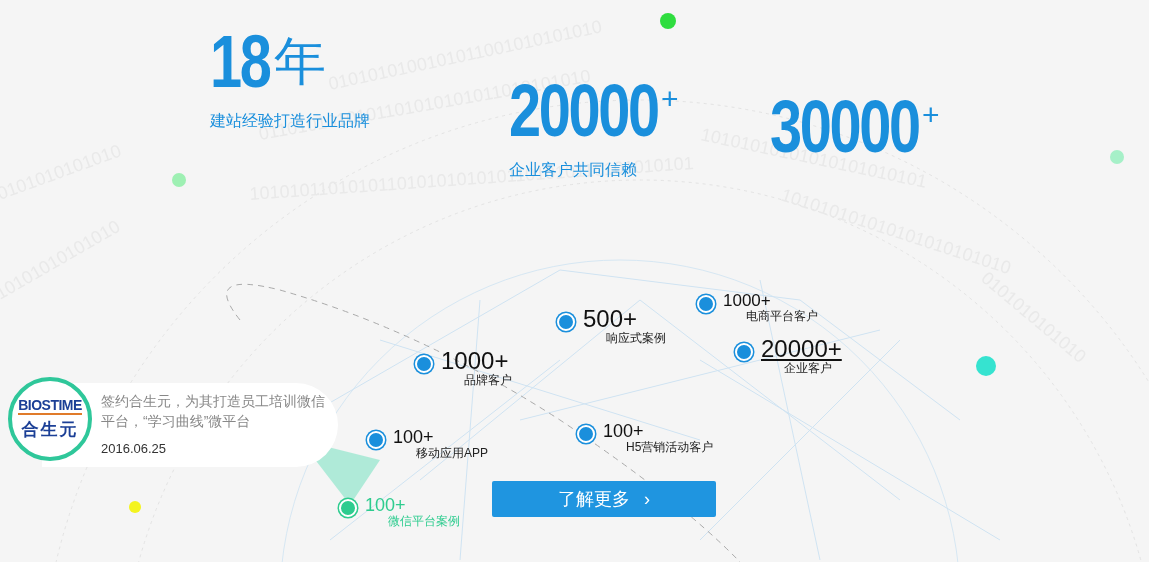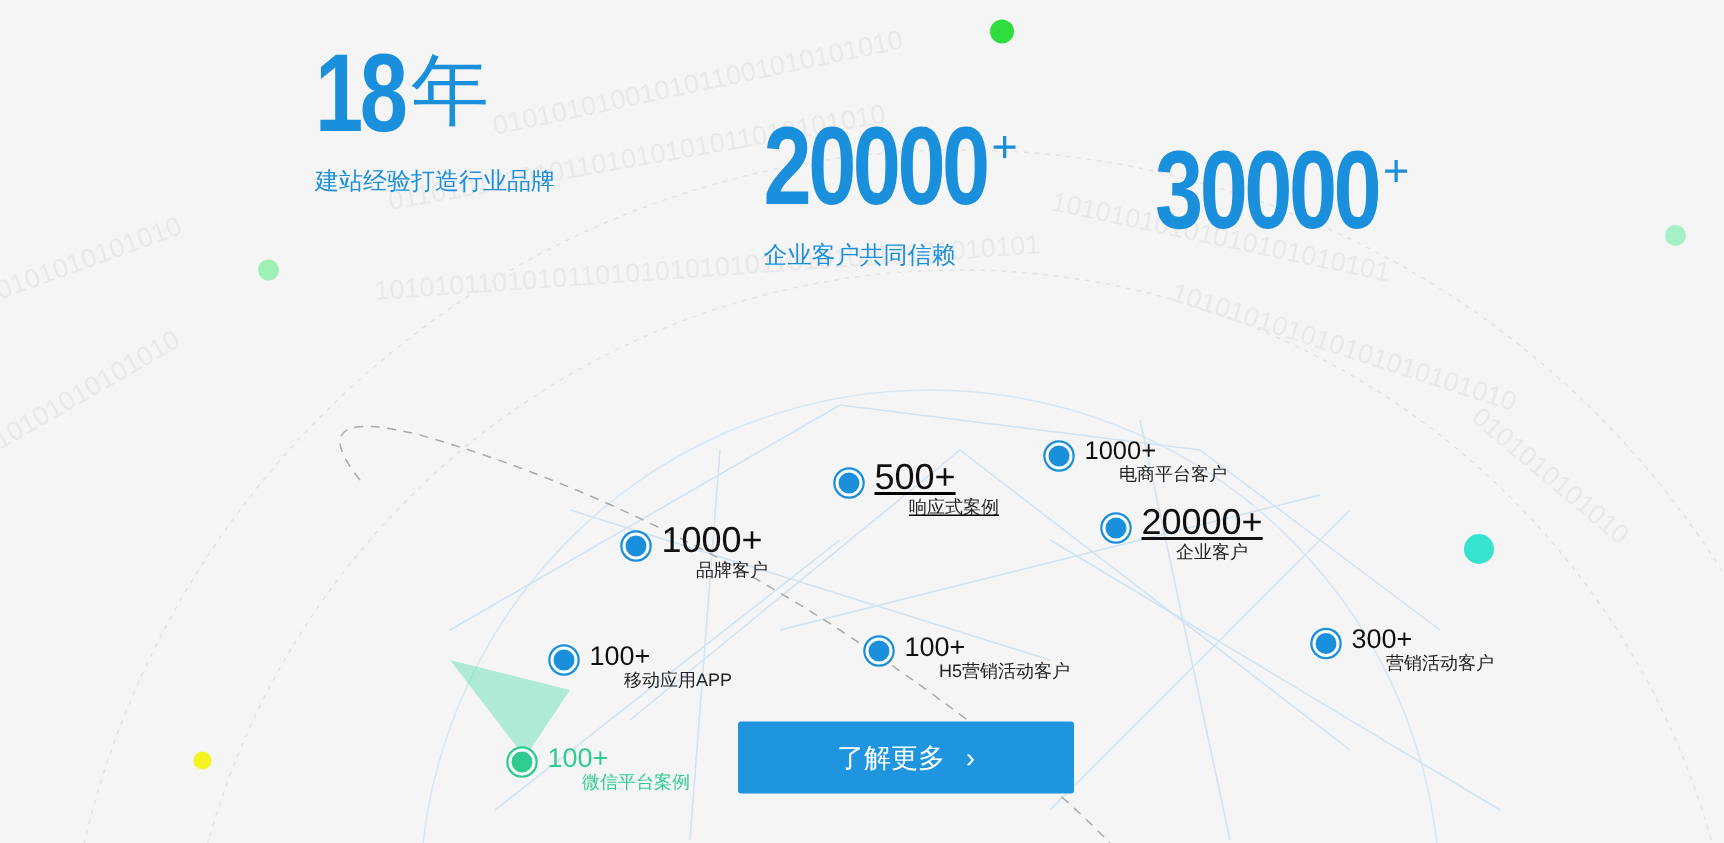--- a/index.html
+++ b/index.html
@@ -18,21 +18,21 @@
   .node .l{color:#222;font-size:12px;line-height:12px;margin-top:1px;white-space:nowrap;padding-left:23px;}
   .node.green .dot{background:#2ecc8f;box-shadow:0 0 0 1.5px #2ecc8f;}
   .node.green .v,.node.green .l{color:#2ecc8f;}
   .bubble{position:absolute;left:8px;top:377px;width:340px;height:92px;}
   .bubble .card{position:absolute;left:34px;top:6px;width:296px;height:84px;background:#fff;border-radius:0 42px 42px 0;}
   .bubble .logo{position:absolute;left:0;top:0;width:84px;height:84px;border-radius:50%;background:#fff;border:4px solid #2fc79a;box-sizing:border-box;display:flex;flex-direction:column;align-items:center;justify-content:center;}
   .logo .en{font-weight:bold;color:#1b3f96;font-size:14px;letter-spacing:-0.5px;border-bottom:2px solid #e07b2a;line-height:15px;}
   .logo .cn{font-weight:bold;color:#1b3f96;font-size:17px;margin-top:3px;letter-spacing:2px;}
   .bubble .msg{position:absolute;left:93px;top:14px;color:#888;font-size:14px;line-height:20px;width:230px;}
   .bubble .date{position:absolute;left:93px;top:64px;color:#333;font-size:13px;}
-  .cta{position:absolute;left:492px;top:481px;width:224px;height:48px;background:#1f95e0;border-radius:2px;color:#fff;font-size:18px;display:flex;align-items:center;justify-content:center;cursor:pointer;}
+  .cta{position:absolute;left:492px;top:481px;width:224px;height:36px;background:#1f95e0;border-radius:2px;color:#fff;font-size:18px;display:flex;align-items:center;justify-content:center;cursor:pointer;}
   .cta .chev{margin-left:14px;font-size:18px;}
 </style>
 </head>
 <body>
 
 <div class="stage">
   <svg class="bg" width="1149" height="562">
     <g fill="none" stroke="#e3e3e3" stroke-width="1" stroke-dasharray="3 4">
       <circle cx="640" cy="700" r="520"></circle>
       <circle cx="640" cy="700" r="600"></circle>
@@ -79,21 +79,21 @@
   <div class="stat" style="left:509px;top:42px;margin-top:32px;">
     <span class="num">20000</span>
     <span class="plus" style="left:152px;top:10px;">+</span>
     <span class="sub">企业客户共同信赖</span>
   </div>
   <div class="stat" style="left:770px;top:42px;margin-top:48px;">
     <span class="num">30000</span>
     <span class="plus" style="left:152px;top:10px;">+</span>
   </div>
 
-  <div class="node" style="left:557px;top:307px;text-decoration:underline;">
+  <div class="node" style="left:557px;top:307px;">
     <span class="dot"></span>
     <span class="txt">
         <span class="v" style="font-size:24px;">500+</span>
         <span class="l">响应式案例</span>
       </span>
   </div>
   <div class="node" style="left:697px;top:292px;">
     <span class="dot" style="margin-top:3px;"></span>
     <span class="txt">
         <span class="v" style="font-size:17px;">1000+</span>
@@ -121,33 +121,35 @@
         <span class="l">移动应用APP</span>
       </span>
   </div>
   <div class="node" style="left:577px;top:422px;">
     <span class="dot" style="margin-top:3px;"></span>
     <span class="txt">
         <span class="v" style="font-size:18px;">100+</span>
         <span class="l">H5营销活动客户</span>
       </span>
   </div>
-  <div class="node" style="left:875px;top:417px;">
-    <span class="dot" style="margin-top:3px;"></span>
-    <span class="txt">
-        <span class="v" style="font-size:18px;">300+</span>
-        <span class="l">营销活动客户</span>
-      </span>
-  </div>
   <div class="node green" style="left:339px;top:496px;">
     <span class="dot" style="margin-top:3px;"></span>
     <span class="txt">
         <span class="v" style="font-size:18px;">100+</span>
         <span class="l">微信平台案例</span>
       </span>
   </div>
 
+  <div class="bubble">
+    <div class="card"></div>
+    <div class="logo">
+      <span class="en">BIOSTIME</span>
+      <span class="cn">合生元</span>
+    </div>
+    <div class="msg">签约合生元，为其打造员工培训微信平台，“学习曲线”微平台</div>
+    <div class="date">2016.06.25</div>
+  </div>
 
   <div class="cta">
     <span>了解更多</span>
     <span class="chev">›</span>
   </div>
 </div>
 
 </body></html>

